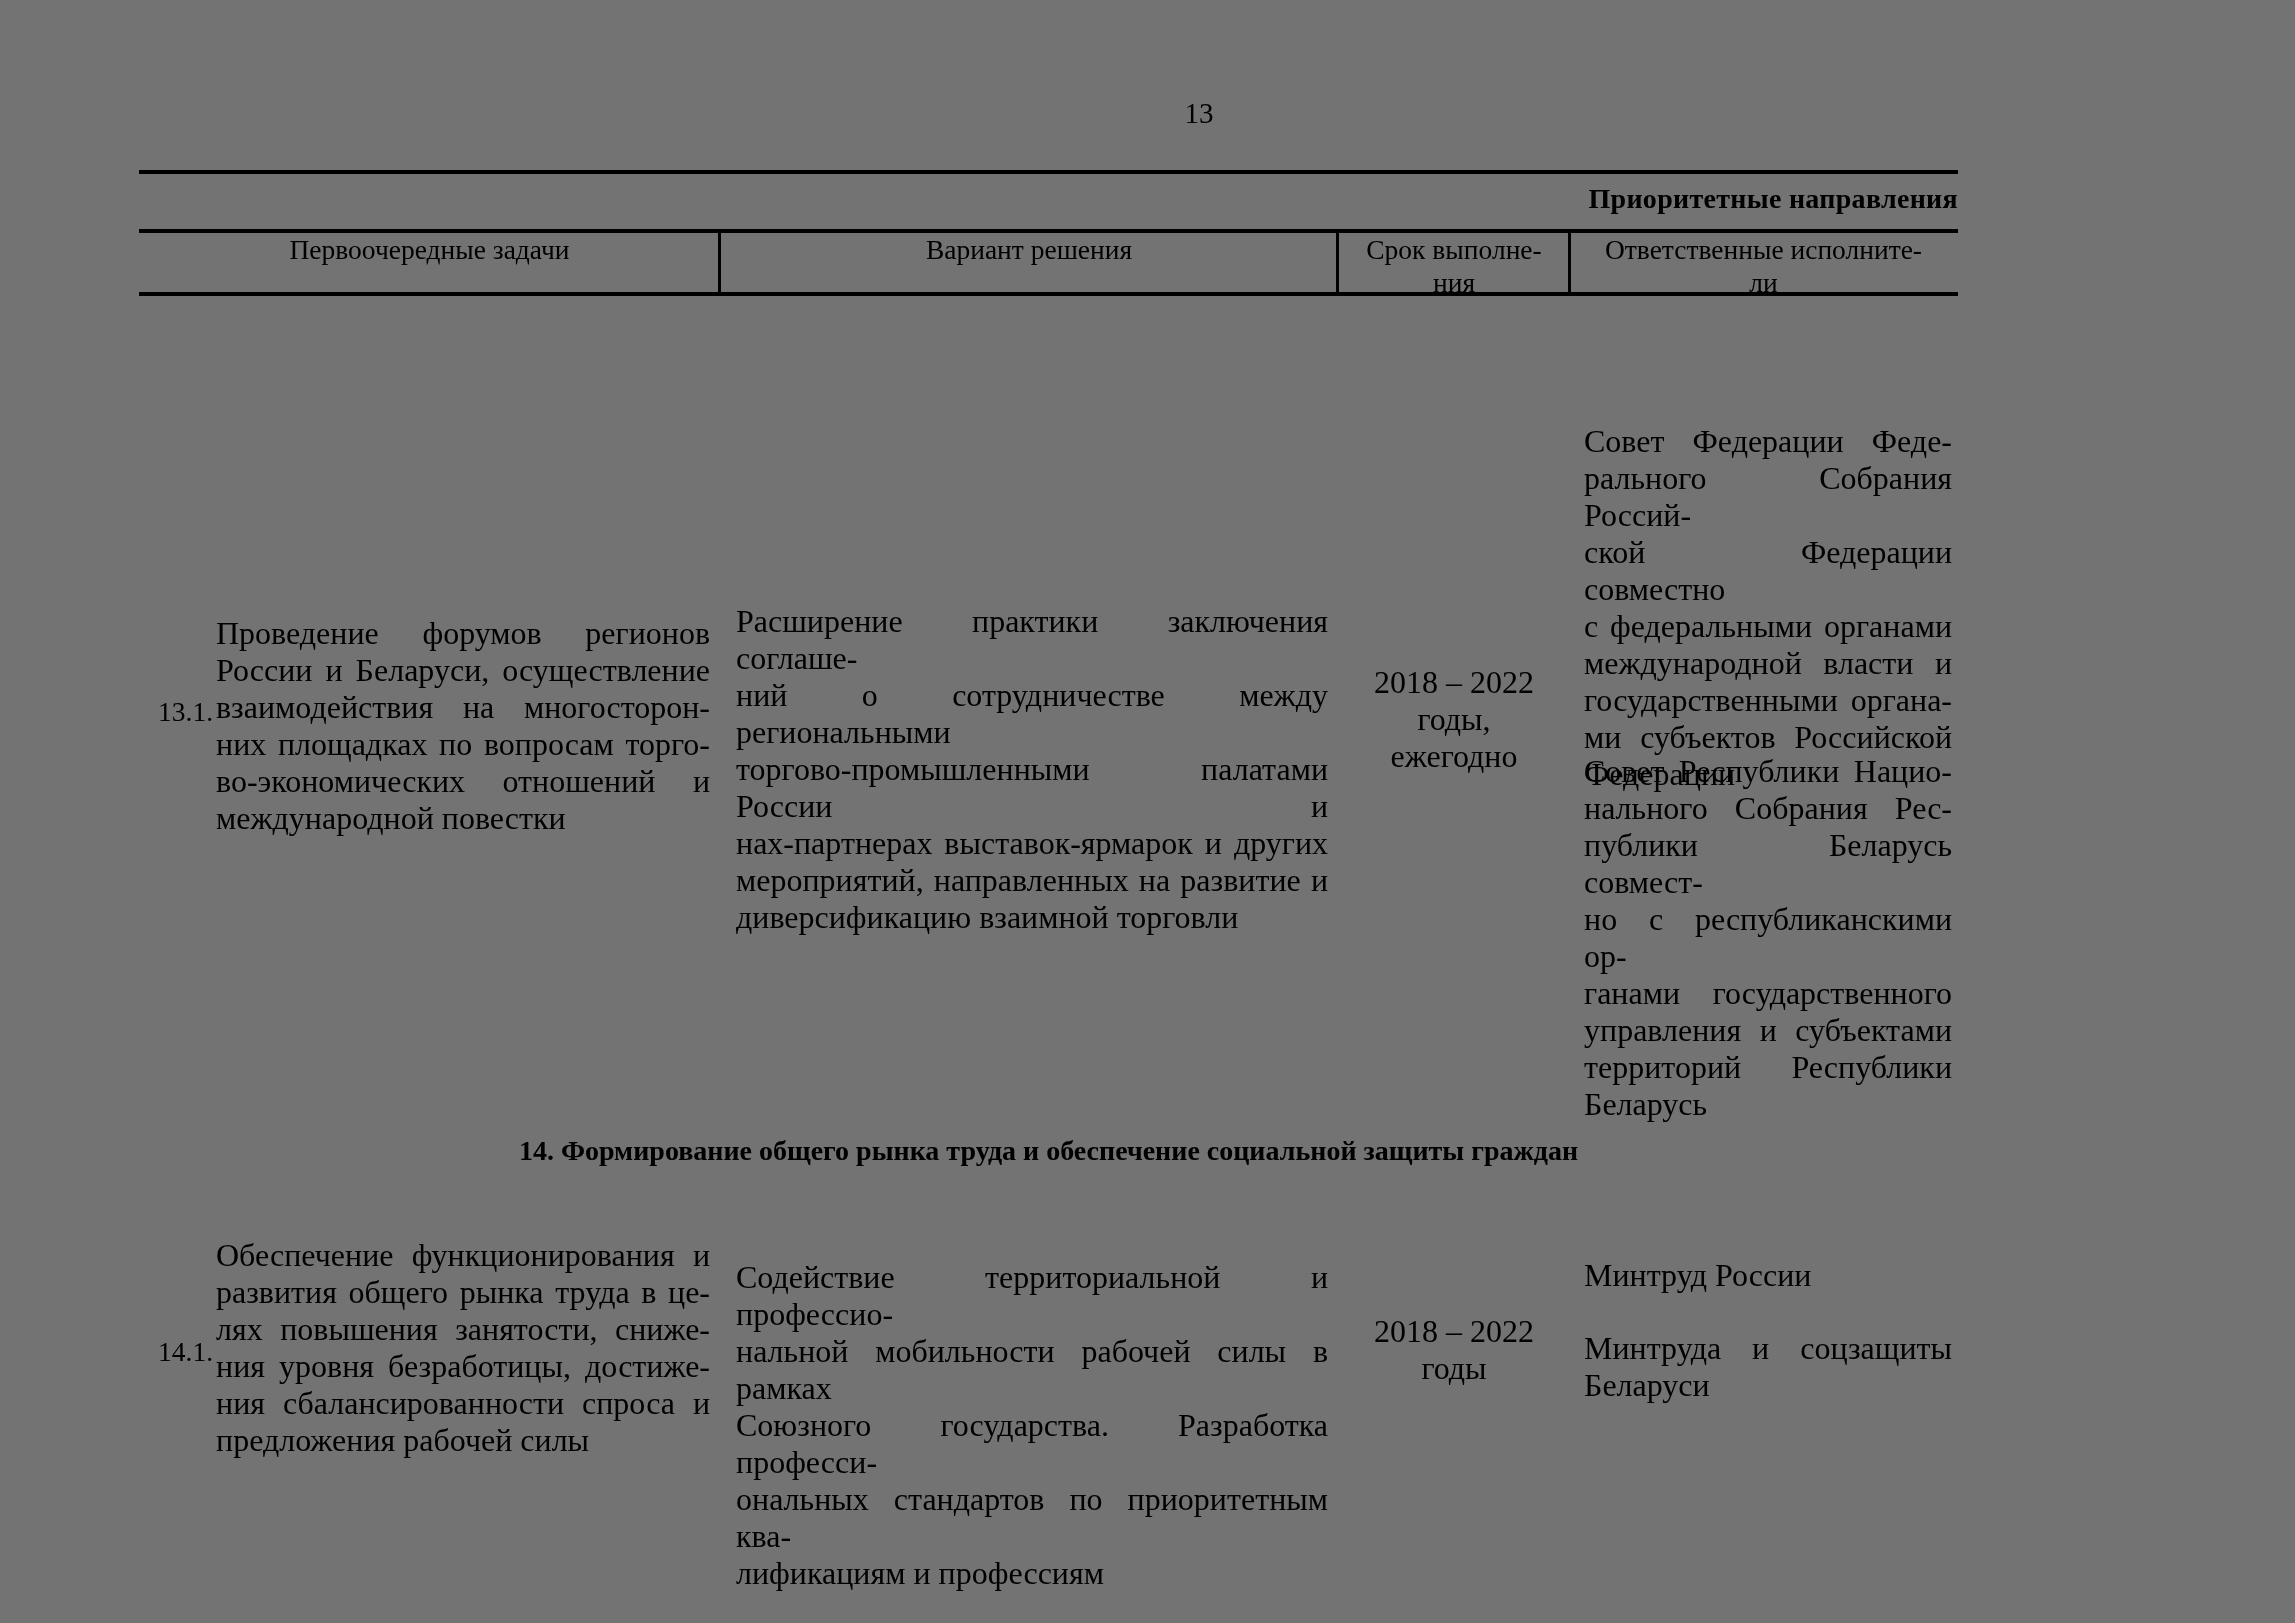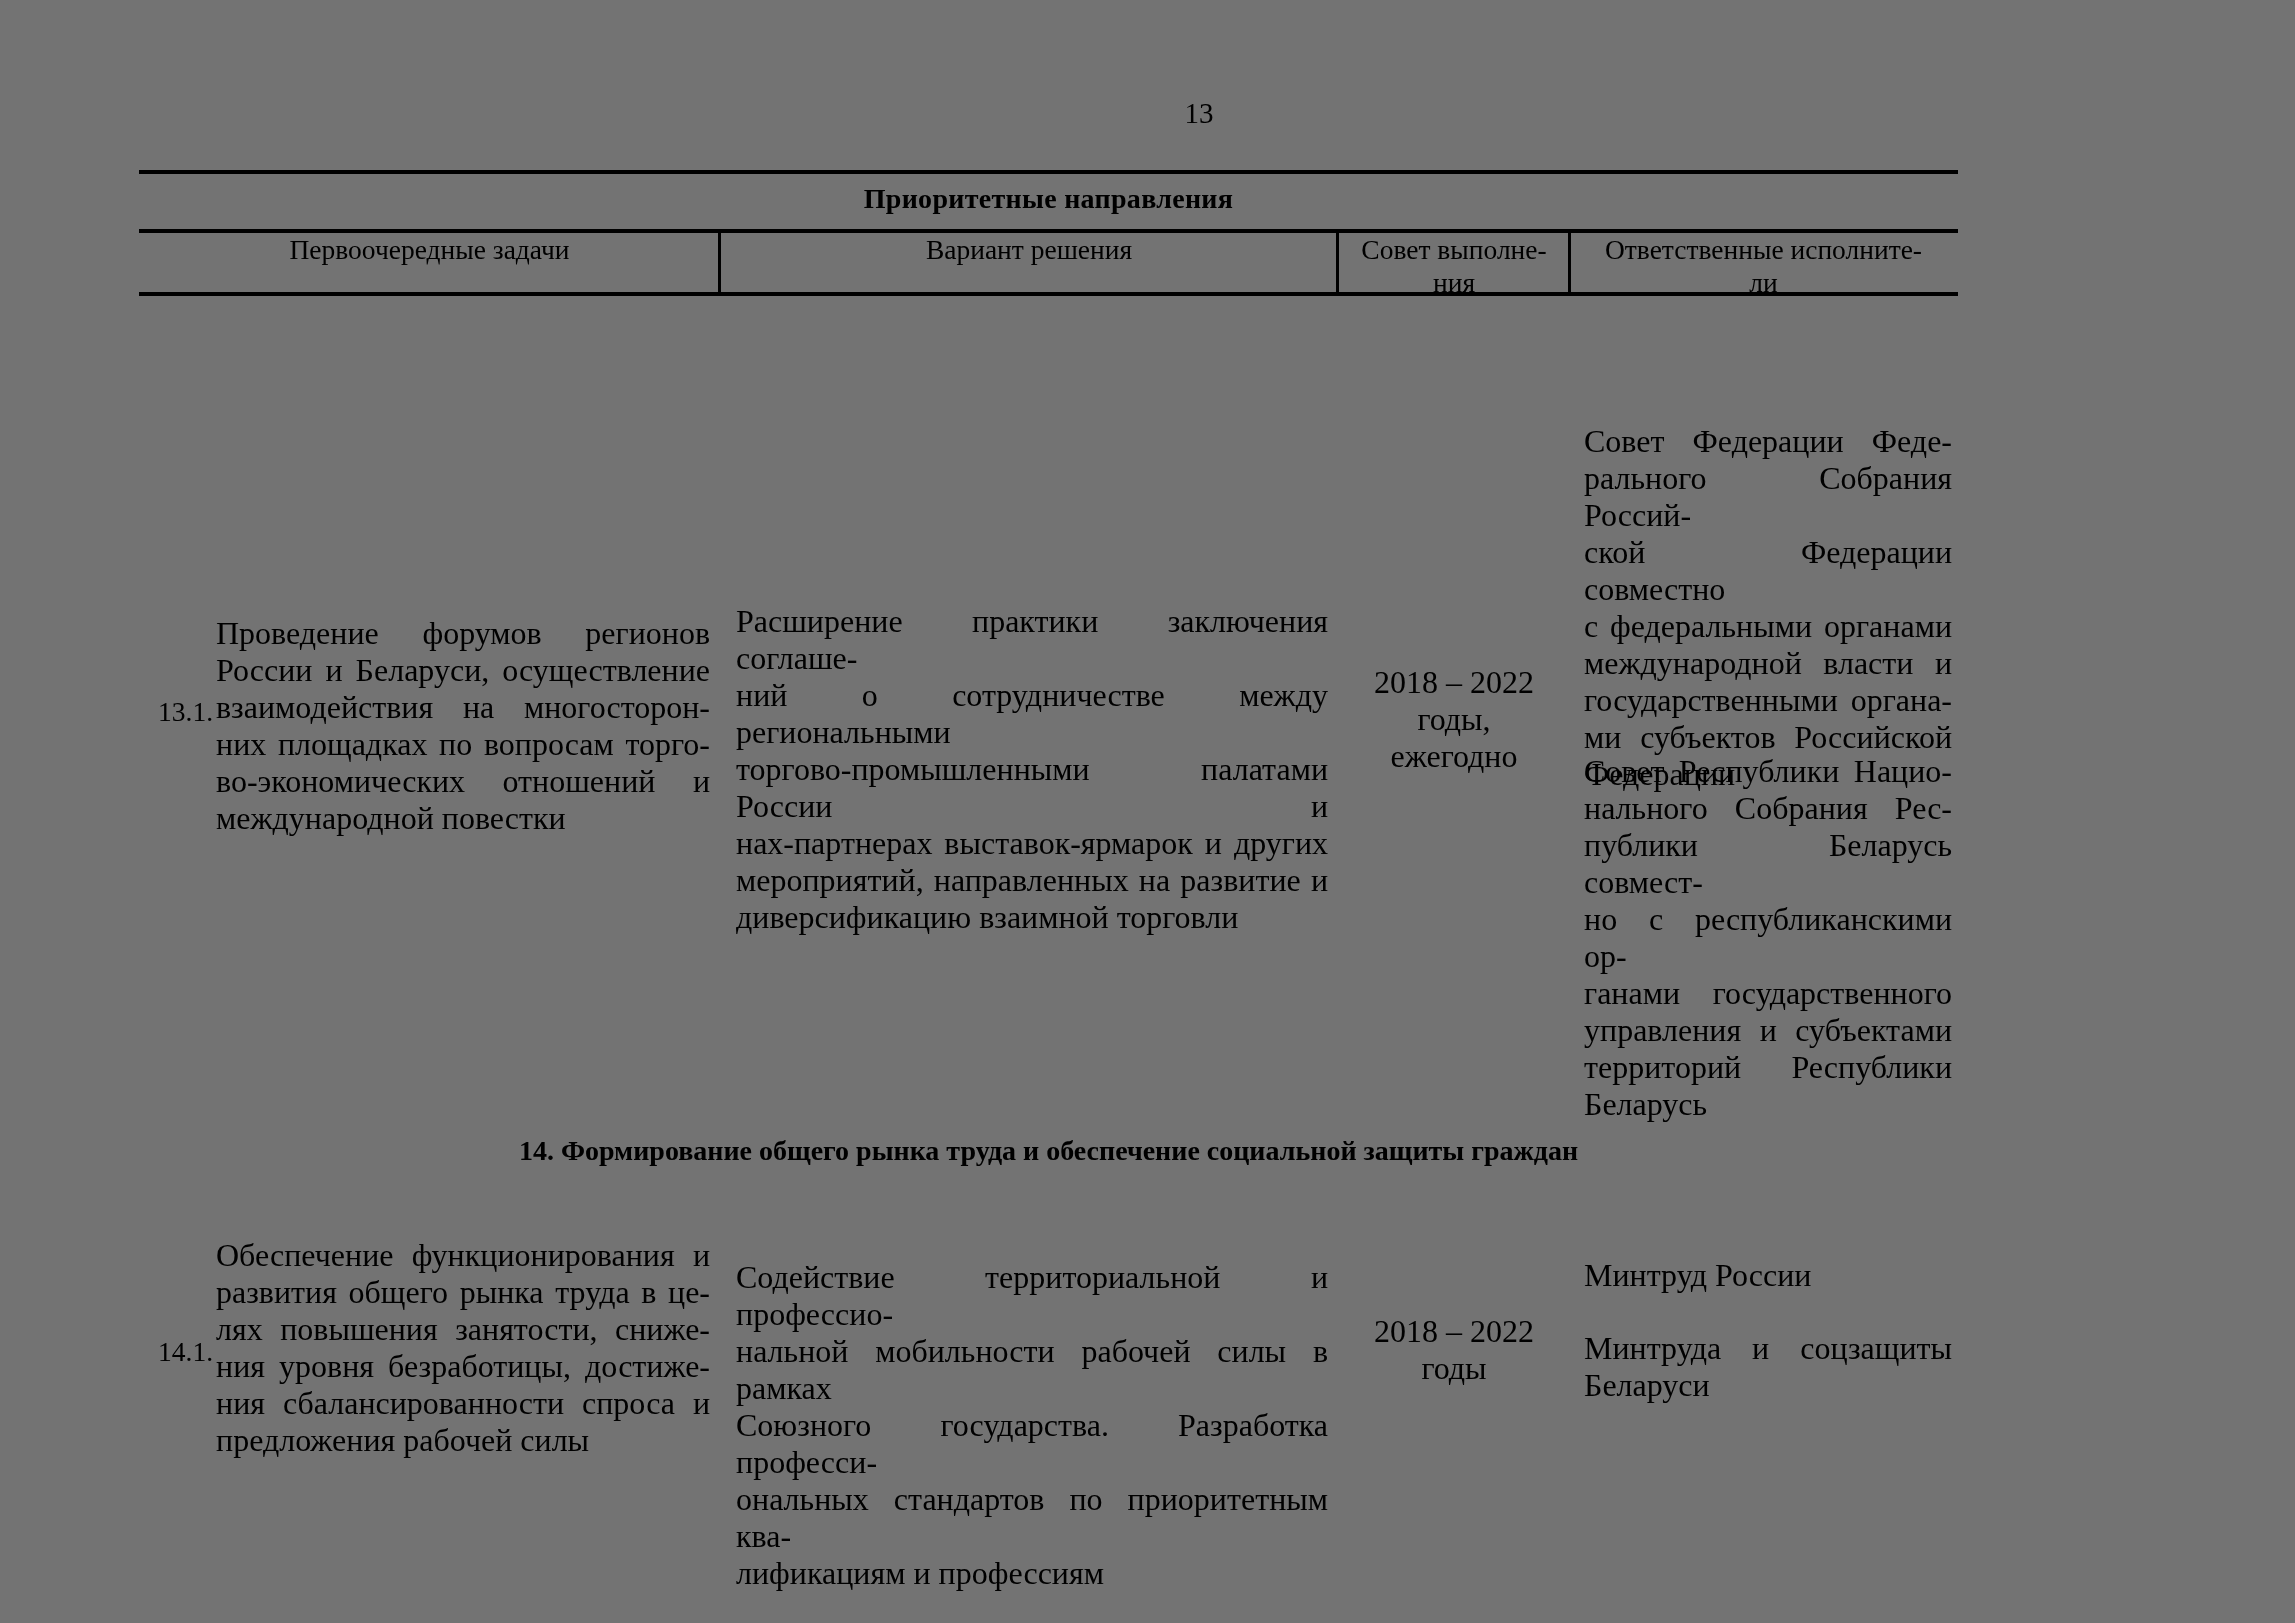--- a/index.html
+++ b/index.html
@@ -13,21 +13,21 @@
   }
   .rule  { position:absolute; left:139px; width:1819px; height:3.9px; background:#000; }
   .vsep  { position:absolute; top:230px; height:66px; width:3.3px; background:#000; }
 
   .pagenum {
     position:absolute; left:1150px; top:98px; width:98px;
     font-size:29px; line-height:30px; text-align:center;
   }
   .tbl-title {
     position:absolute; left:139px; top:183px; width:1819px;
-    font-size:28px; font-weight:bold; text-align:center; letter-spacing:0.3px;
+    font-size:28px; font-weight:bold; text-align:right; letter-spacing:0.3px;
   }
   .hcell {
     position:absolute; top:233px;
     font-size:27.5px; line-height:33px;
     text-align:center; white-space:pre-line;
   }
   .sec-title {
     position:absolute; left:139px; top:1135px; width:1819px;
     font-size:28px; font-weight:bold; text-align:center;
   }
@@ -48,21 +48,21 @@
   <div class="pagenum">13</div>
 
   <div class="rule" style="top:170px;"></div>
 
   <div class="tbl-title">Приоритетные направления</div>
 
   <div class="rule" style="top:229px;"></div>
 
   <div class="hcell" style="left:139px;  width:581px;">Первоочередные задачи</div>
   <div class="hcell" style="left:720px; width:618px;">Вариант решения</div>
-  <div class="hcell" style="left:1338px; width:232px;">Совет выполне-
+  <div class="hcell" style="left:1338px; width:232px;">Срок выполне-
 ния</div>
   <div class="hcell" style="left:1569px; width:389px;">Ответственные исполните-
 ли</div>
 
   <div class="vsep" style="left:718px;"></div>
   <div class="vsep" style="left:1336px;"></div>
   <div class="vsep" style="left:1568px;"></div>
 
   <div class="rule" style="top:292px;"></div>
 

